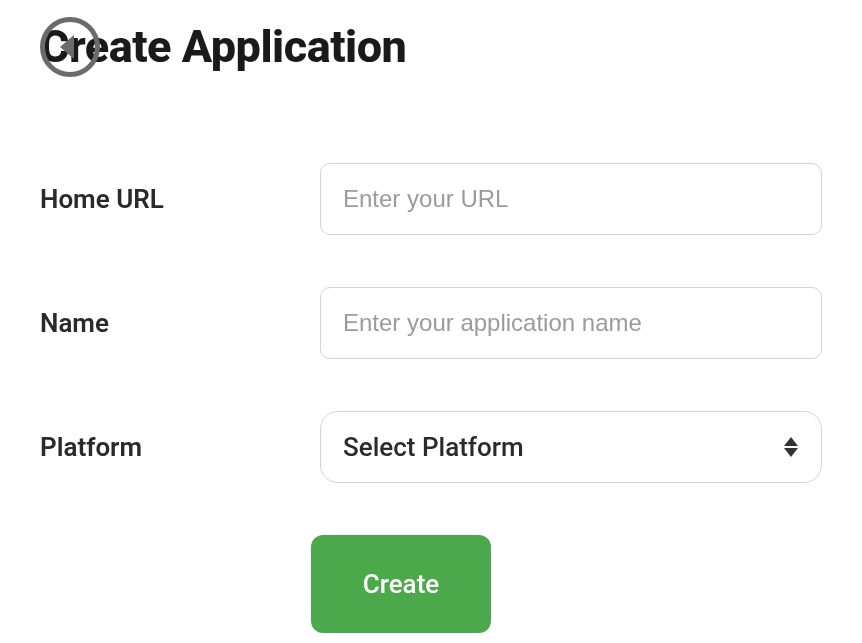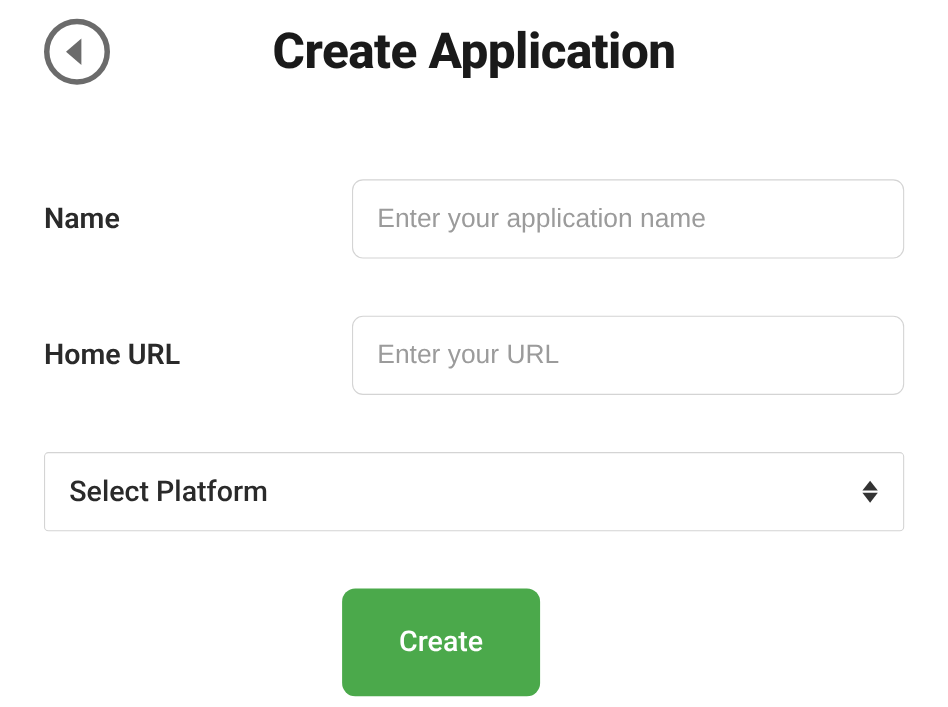--- a/index.html
+++ b/index.html
@@ -32,21 +32,21 @@
       cursor: pointer;
       background: transparent;
     }
     .back-btn svg {
       width: 24px;
       height: 28px;
       margin-left: -4px;
     }
     .title {
       flex: 1;
-      text-align: center;
+      text-align: left;
       font-size: 45px;
       font-weight: 800;
       color: #1a1a1a;
       letter-spacing: -0.5px;
     }
     .form {
       padding: 0;
     }
     .row {
       display: flex;
@@ -77,21 +77,21 @@
       color: #9b9b9b;
     }
     .select-wrap {
       position: relative;
       width: 100%;
     }
     .select {
       width: 100%;
       height: 72px;
       border: 1px solid #d4d4d4;
-      border-radius: 4px;
+      border-radius: 18px;
       padding: 0 50px 0 22px;
       font-size: 26px;
       color: #2a2a2a;
       background: #fff;
       appearance: none;
       -webkit-appearance: none;
       -moz-appearance: none;
       outline: none;
       cursor: pointer;
       text-align: left;
@@ -148,34 +148,35 @@
     <svg viewBox="0 0 24 28">
       <path d="M 18 2 L 4 14 L 18 26 Z" fill="#6b6b6b"></path>
     </svg>
   </button>
   <h1 class="title">Create Application</h1>
 </div>
 
 <div class="form">
 
   <div class="row">
+    <div class="label">Home URL</div>
+    <div class="input-wrap">
+      <input type="text" class="text-input" placeholder="Enter your URL" style="">
+    </div>
+  </div>
+
+  <div class="row">
     <div class="label">Name</div>
     <div class="input-wrap">
       <input type="text" class="text-input" placeholder="Enter your application name" style="">
     </div>
   </div>
 
   <div class="row">
-    <div class="label">Home URL</div>
-    <div class="input-wrap">
-      <input type="text" class="text-input" placeholder="Enter your URL" style="">
-    </div>
-  </div>
-
-  <div class="row">
+    <div class="label">Platform</div>
     <div class="input-wrap">
       <div class="select-wrap">
         <button class="select">Select Platform</button>
         <div class="select-arrows">
           <div class="arrow-up"></div>
           <div class="arrow-down"></div>
         </div>
       </div>
     </div>
   </div>

